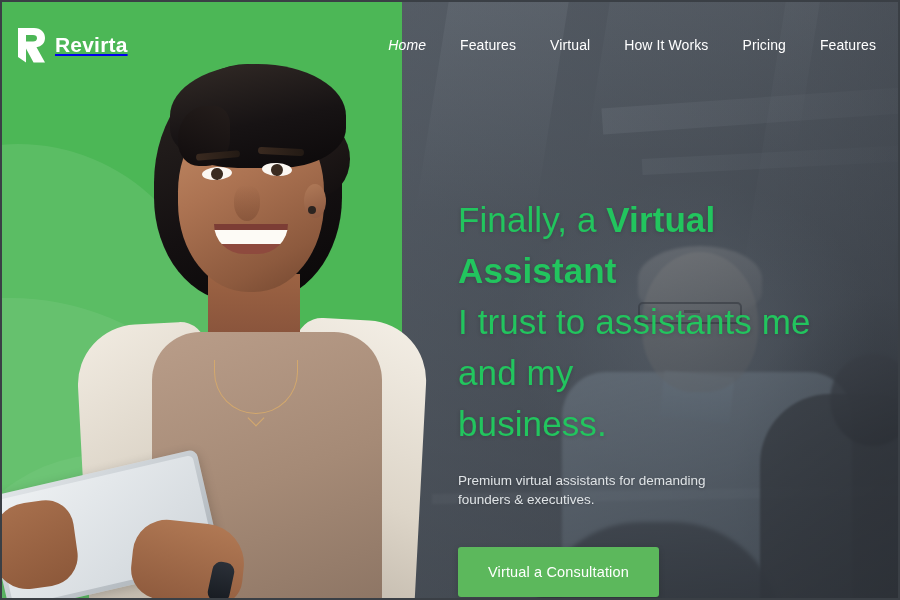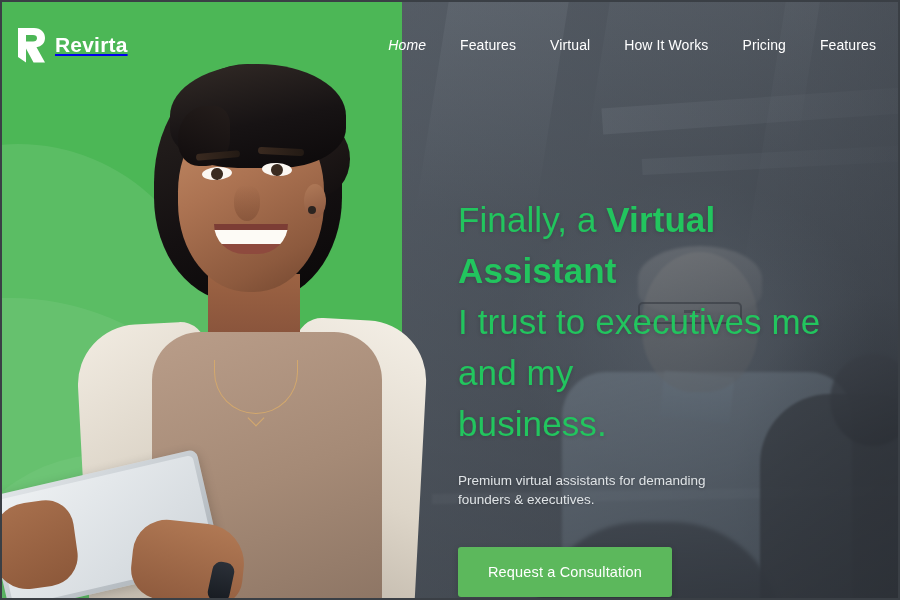--- a/index.html
+++ b/index.html
@@ -382,20 +382,20 @@
       <li><a class="nav-link" href="#">Virtual</a></li>
       <li><a class="nav-link" href="#">How It Works</a></li>
       <li><a class="nav-link" href="#">Pricing</a></li>
       <li><a class="nav-link" href="#">Features</a></li>
     </ul>
   </nav>
 
   <div class="hero-copy">
     <h1 class="headline">
       <span>Finally, a </span><span class="em">Virtual Assistant</span><br>
-      <span>I trust to executives me and my</span><br>
+      <span>I trust to assistants me and my</span><br>
       <span>business.</span>
     </h1>
     <p class="subhead">Premium virtual assistants for demanding founders &amp; executives.</p>
-    <button class="cta">Request a Consultation</button>
+    <button class="cta">Virtual a Consultation</button>
   </div>
 
 </div>
 
 </body></html>

